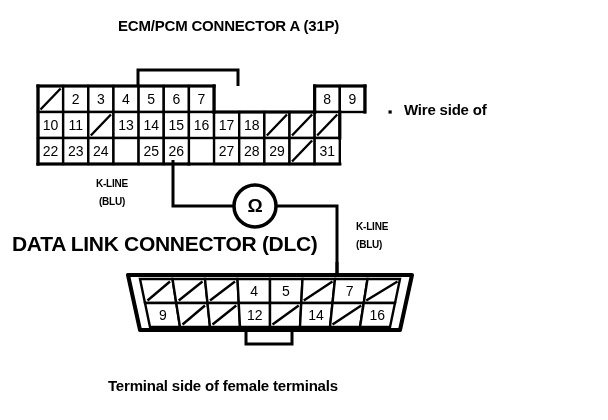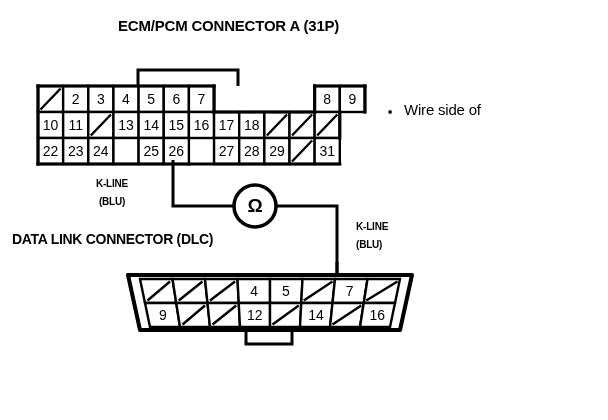--- a/index.html
+++ b/index.html
@@ -33,33 +33,33 @@
     font-family: "Liberation Sans", sans-serif;
     color: #000;
     line-height: 1.12;
   }
   .heading {
     font-weight: bold;
     font-size: 15px;
     letter-spacing: -0.2px;
   }
   .sidenote {
-    font-weight: normal;
+    font-weight: bold;
     font-size: 15px;
     letter-spacing: -0.2px;
   }
   .kline {
     font-weight: bold;
     font-size: 10px;
     text-align: center;
     letter-spacing: -0.2px;
   }
   .dlc-title {
     font-weight: bold;
-    font-size: 14px;
+    font-size: 21px;
     letter-spacing: -0.3px;
   }
   .caption {
     font-weight: bold;
     font-size: 15px;
     letter-spacing: -0.2px;
   }
   .pinnum {
     font-family: "Liberation Sans", sans-serif;
     font-size: 14px;
@@ -92,20 +92,21 @@
   <div class="txt sidenote" style="left:404px; top:102px;">Wire side of</div>
 
   <div class="txt kline" style="left:57px; top:178px; width:110px;">K-LINE</div>
   <div class="txt kline" style="left:57px; top:196px; width:110px;">(BLU)</div>
 
   <div class="txt dlc-title" style="left:12px; top:232px;">DATA LINK CONNECTOR (DLC)</div>
 
   <div class="txt kline" style="left:356px; top:221px; width:90px; text-align:left;">K-LINE</div>
   <div class="txt kline" style="left:356px; top:239px; width:90px; text-align:left;">(BLU)</div>
 
+  <div class="txt caption" style="left:108px; top:378px;">Terminal side of female terminals</div>
 
   <svg class="diagram" viewBox="0 0 608 420" xmlns="http://www.w3.org/2000/svg">
 
     <g>
       <path d="M 138 86 L 138 70 L 238 70 L 238 86" fill="none" stroke="#000" stroke-width="3"></path>
     </g>
 
     <g id="ecm-grid">
         <g>
           <rect x="38.00" y="86.00" width="25.15" height="26" fill="#fff" stroke="#000" stroke-width="2.4"></rect>

